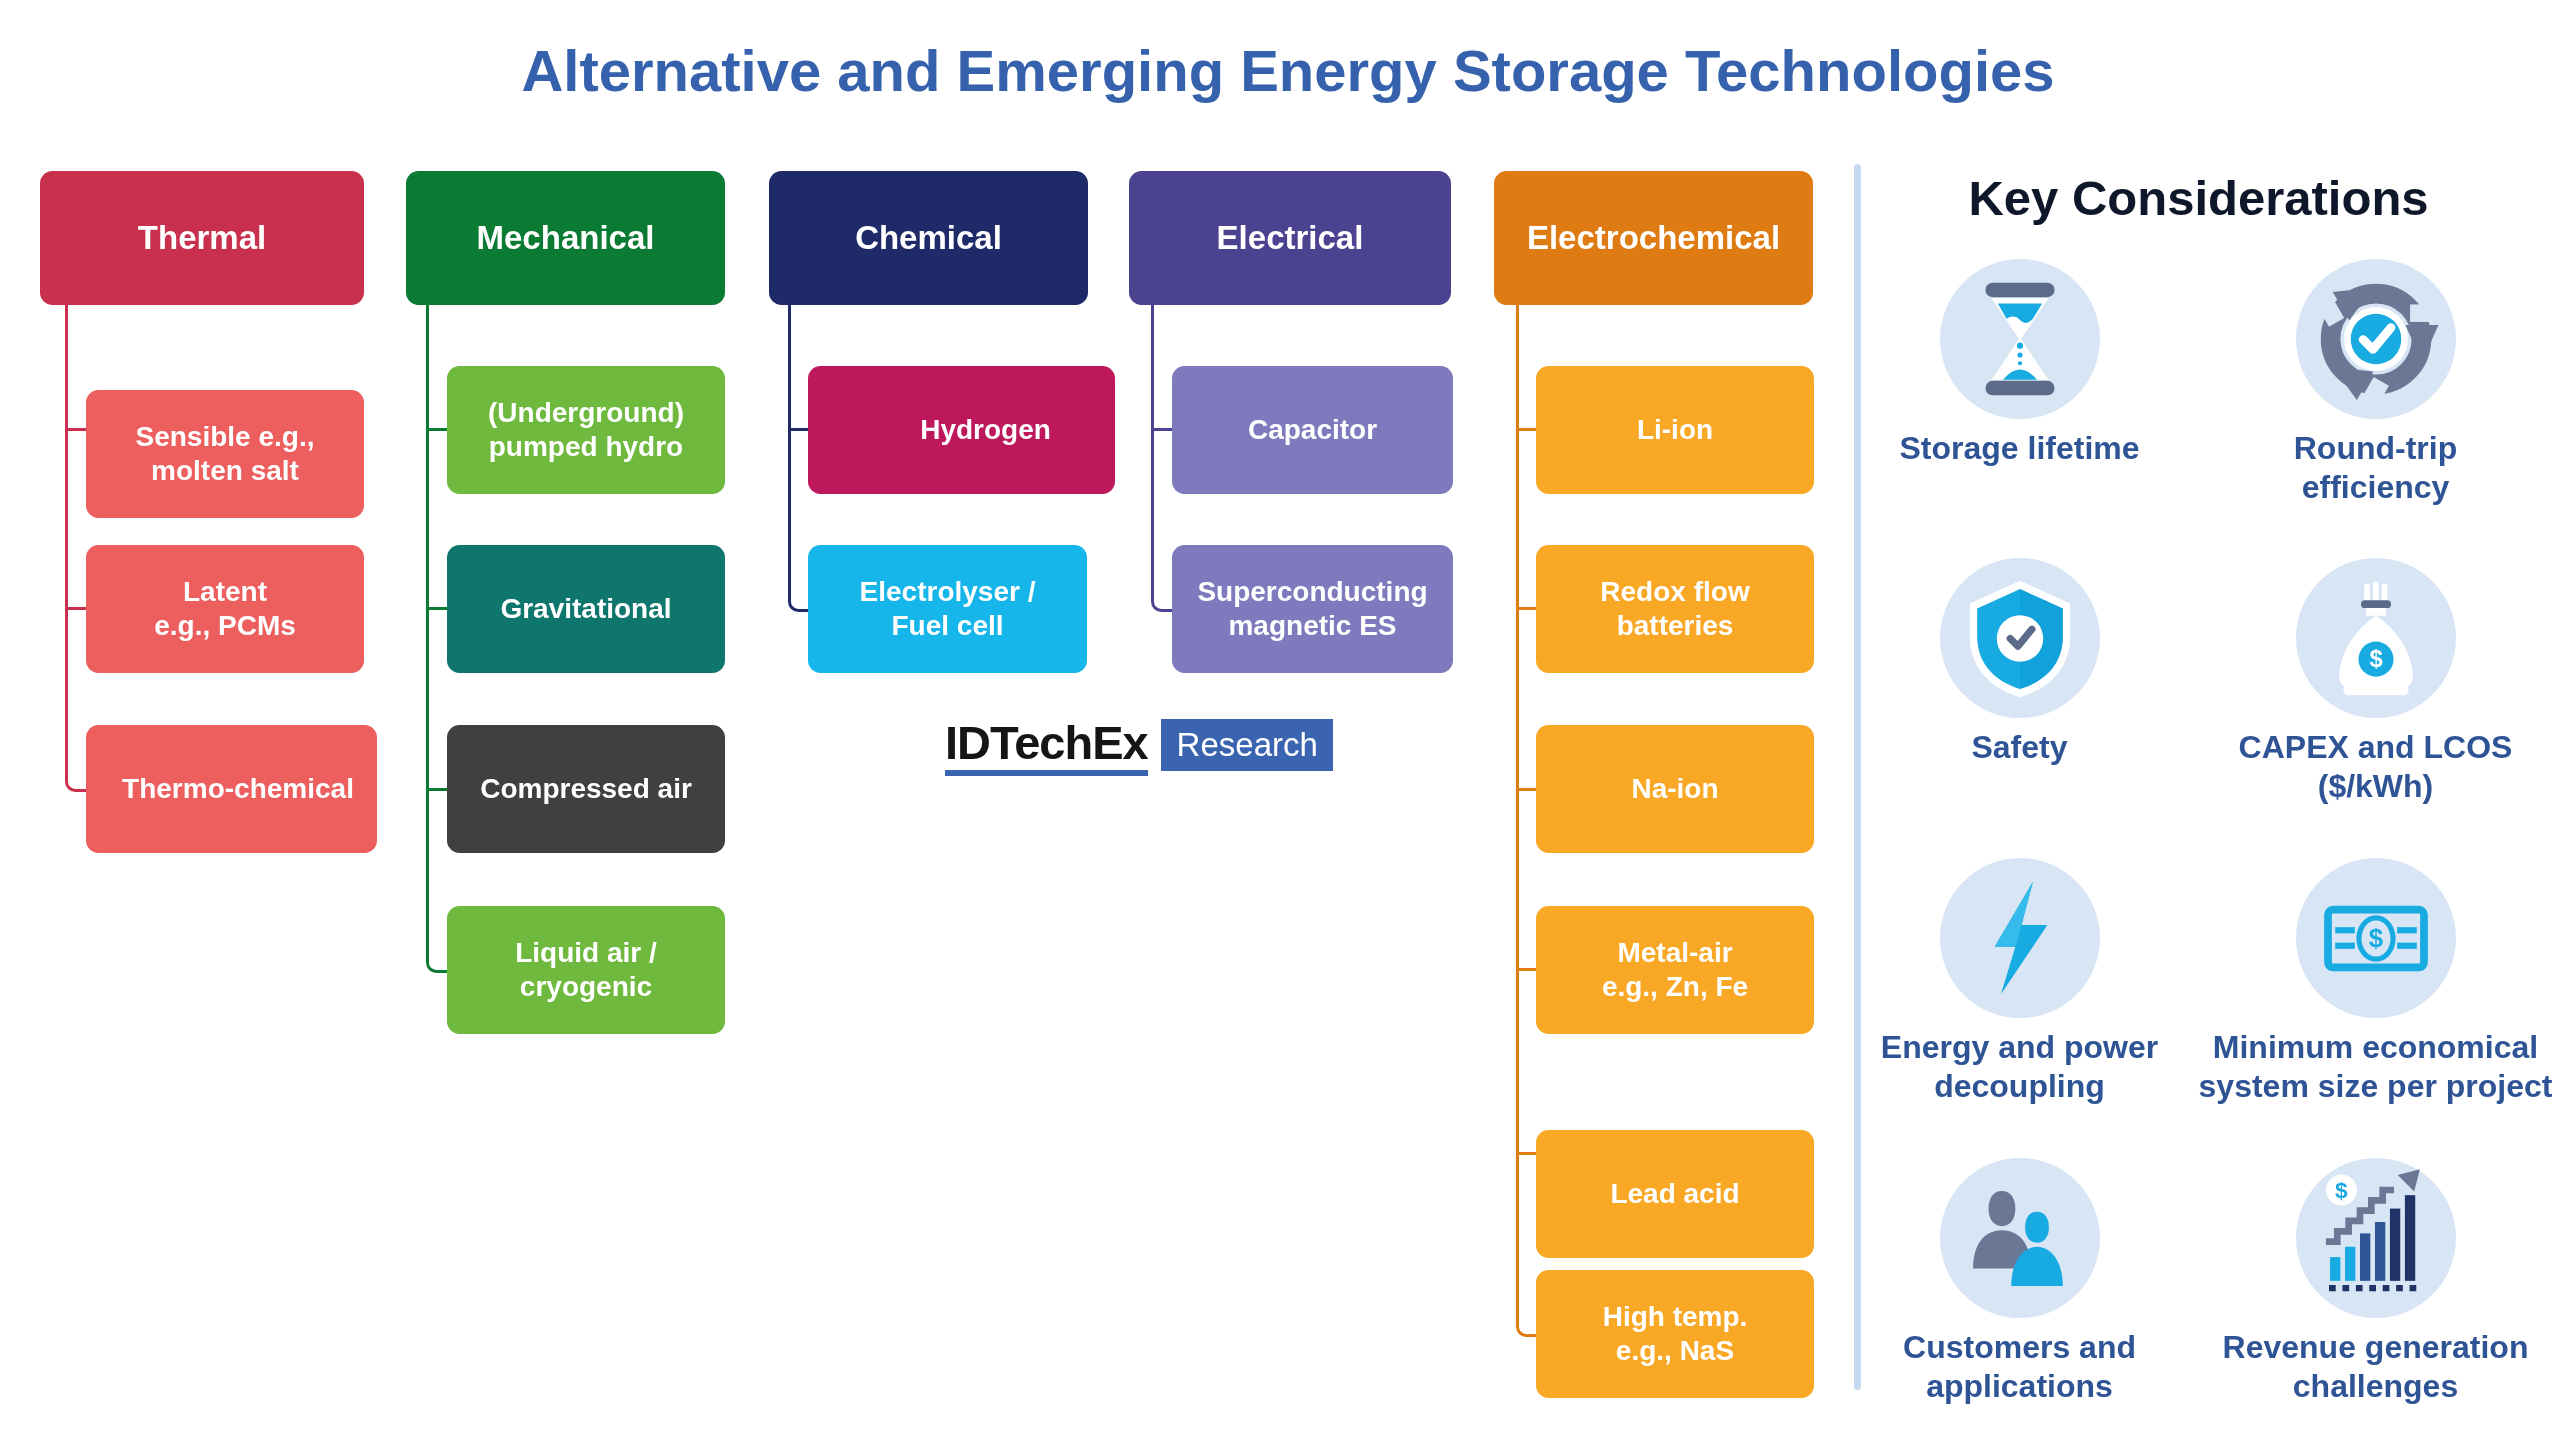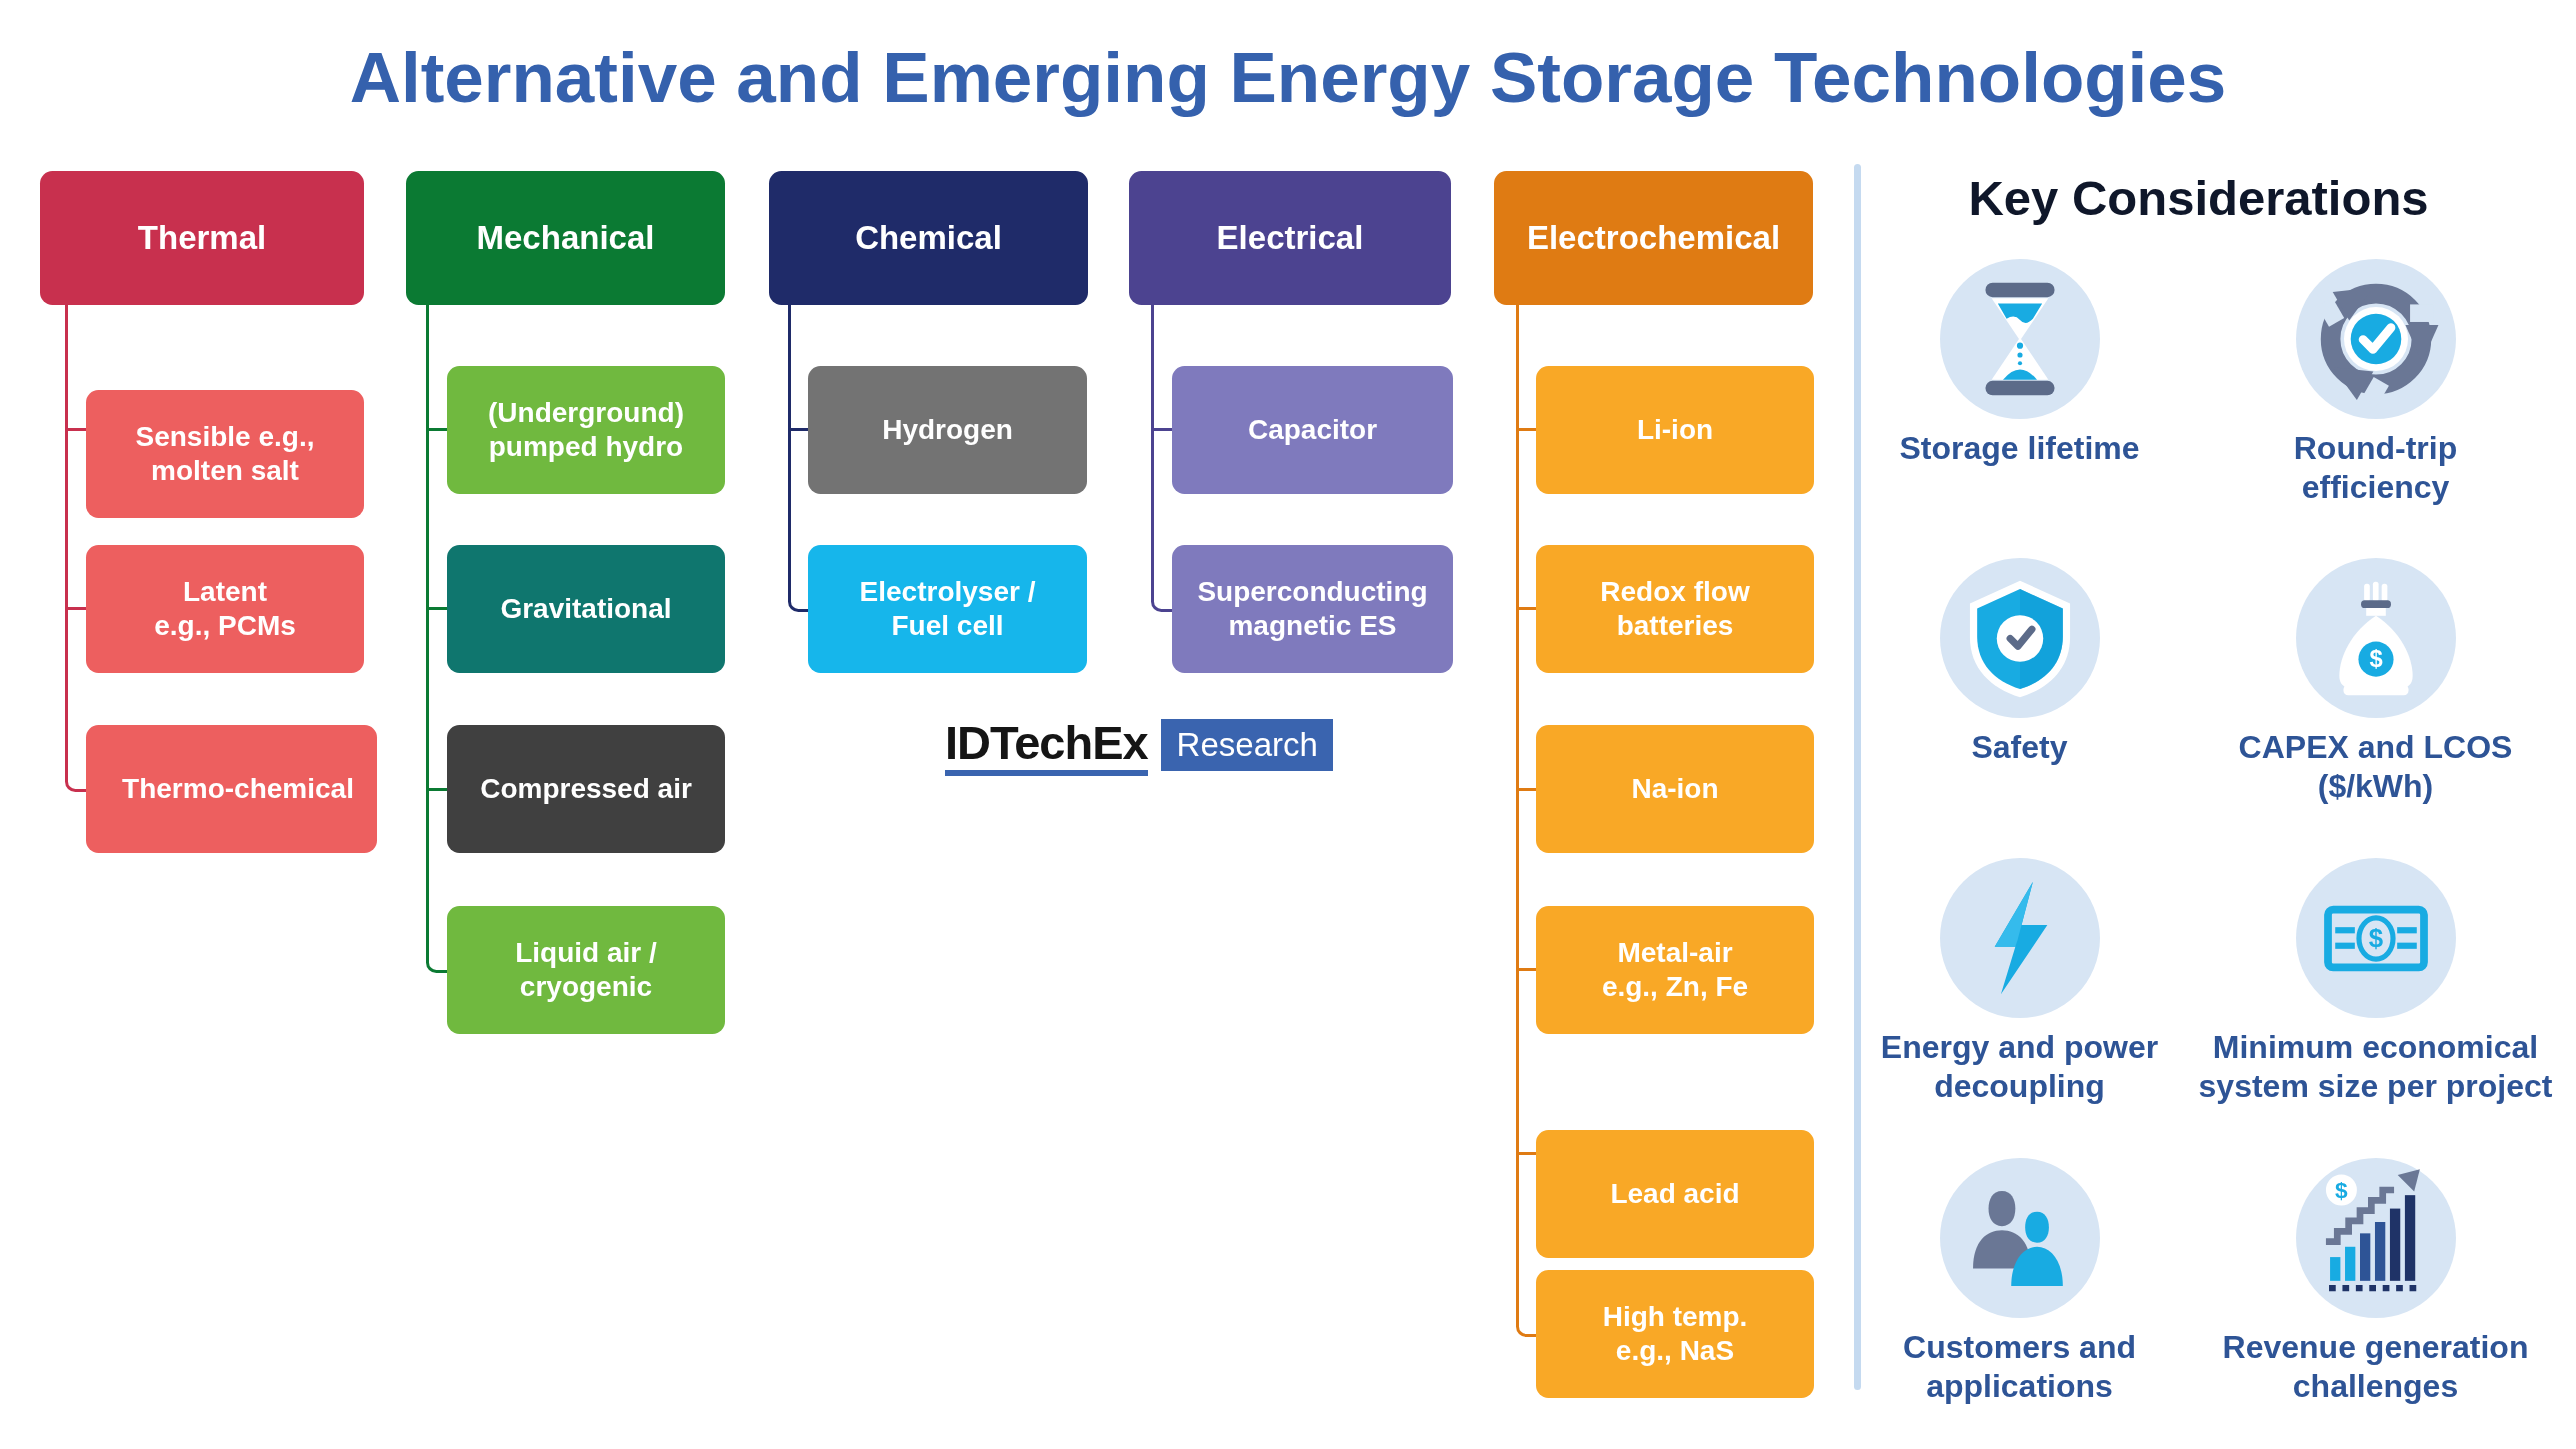--- a/index.html
+++ b/index.html
@@ -1,20 +1,20 @@
 <!DOCTYPE html>
 <html style="font-size:8.2px"><head>
 <meta charset="utf-8">
 <style>
   html,body{margin:0;padding:0;background:#ffffff;}
   #canvas{position:relative;width:2576px;height:1449px;background:#ffffff;overflow:hidden;
           font-family:"Liberation Sans", sans-serif;}
   .abs{position:absolute;}
   
-  #main-title{left:0;top:37px;width:2576px;text-align:center;font-size:71px;font-weight:700;color:#3561AD;}
+  #main-title{left:0;top:37px;width:2576px;text-align:center;font-size:58px;font-weight:700;color:#3561AD;}
   
   .col-header{height:134px;border-radius:12.4px;display:flex;align-items:center;justify-content:center;
               color:#fff;font-size:33px;font-weight:700;z-index:3;}
   .item{height:128px;border-radius:12.4px;display:flex;align-items:center;justify-content:center;
         color:#fff;font-size:28px;font-weight:700;text-align:center;line-height:1.22;
         white-space:pre-line;z-index:3;}
   .trunk{border-left:3.1px solid;border-bottom:3.1px solid;border-bottom-left-radius:10.3px;z-index:1;}
   .stub{height:3.1px;z-index:1;}
   
   #logo{left:945px;top:719px;display:flex;align-items:flex-start;gap:13.4px;}
@@ -60,21 +60,21 @@
     <div class="abs item" style="left: 447px; top: 545px; width: 278px; background-color: #0f766e;">Gravitational</div>
     <div class="abs item" style="left: 447px; top: 725px; width: 278px; background-color: #404040;">Compressed air</div>
     <div class="abs item" style="left: 447px; top: 906px; width: 278px; background-color: rgb(112, 185, 63);">Liquid air /
 cryogenic</div>
   </section>
 
   <section>
     <div class="abs trunk" style="left: 788px; top: 304px; width: 20.6px; height: 305px; border-color: rgb(31, 43, 105);"></div>
     <div class="abs stub" style="left: 788px; top: 428px; width: 20.6px; background-color: rgb(31, 43, 105);"></div>
     <div class="abs col-header" style="left: 769px; top: 171px; width: 319px; background-color: rgb(31, 43, 105);">Chemical</div>
-    <div class="abs item" style="left: 808px; top: 366px; width: 279px; background-color: #737373;">Hydrogen</div>
+    <div class="abs item" style="left: 808px; top: 366px; width: 259px; background-color: #be185d; padding-left: 48px;">Hydrogen</div>
     <div class="abs item" style="left: 808px; top: 545px; width: 279px; background-color: rgb(22, 182, 235);">Electrolyser /
 Fuel cell</div>
   </section>
 
   <section>
     <div class="abs trunk" style="left: 1151px; top: 304px; width: 20.6px; height: 305px; border-color: rgb(76, 67, 144);"></div>
     <div class="abs stub" style="left: 1151px; top: 428px; width: 20.6px; background-color: rgb(76, 67, 144);"></div>
     <div class="abs col-header" style="left: 1129px; top: 171px; width: 322px; background-color: rgb(76, 67, 144);">Electrical</div>
     <div class="abs item" style="left: 1172px; top: 366px; width: 281px; background-color: rgb(127, 122, 189);">Capacitor</div>
     <div class="abs item" style="left: 1172px; top: 545px; width: 281px; background-color: rgb(127, 122, 189);">Superconducting

